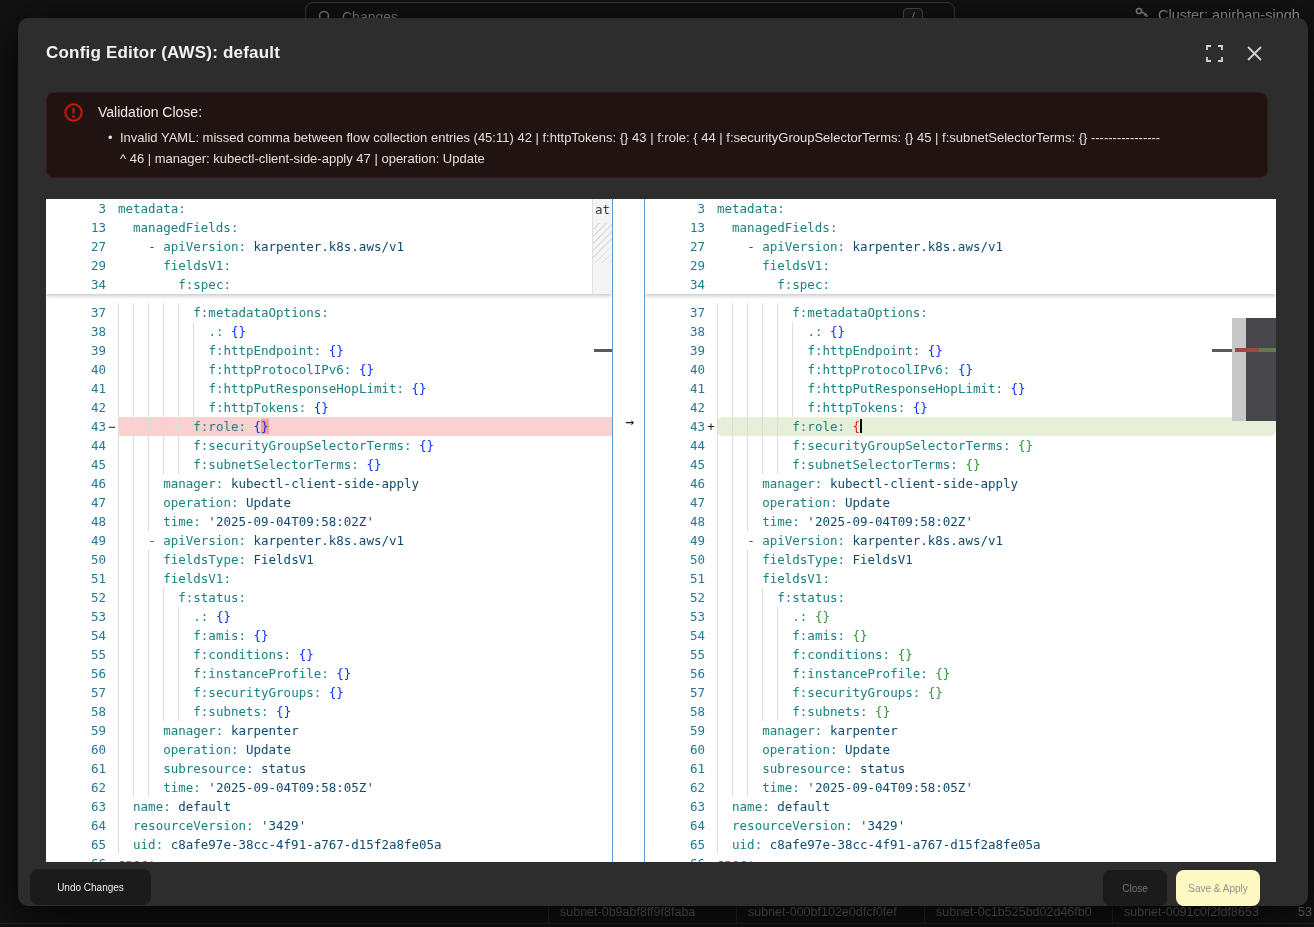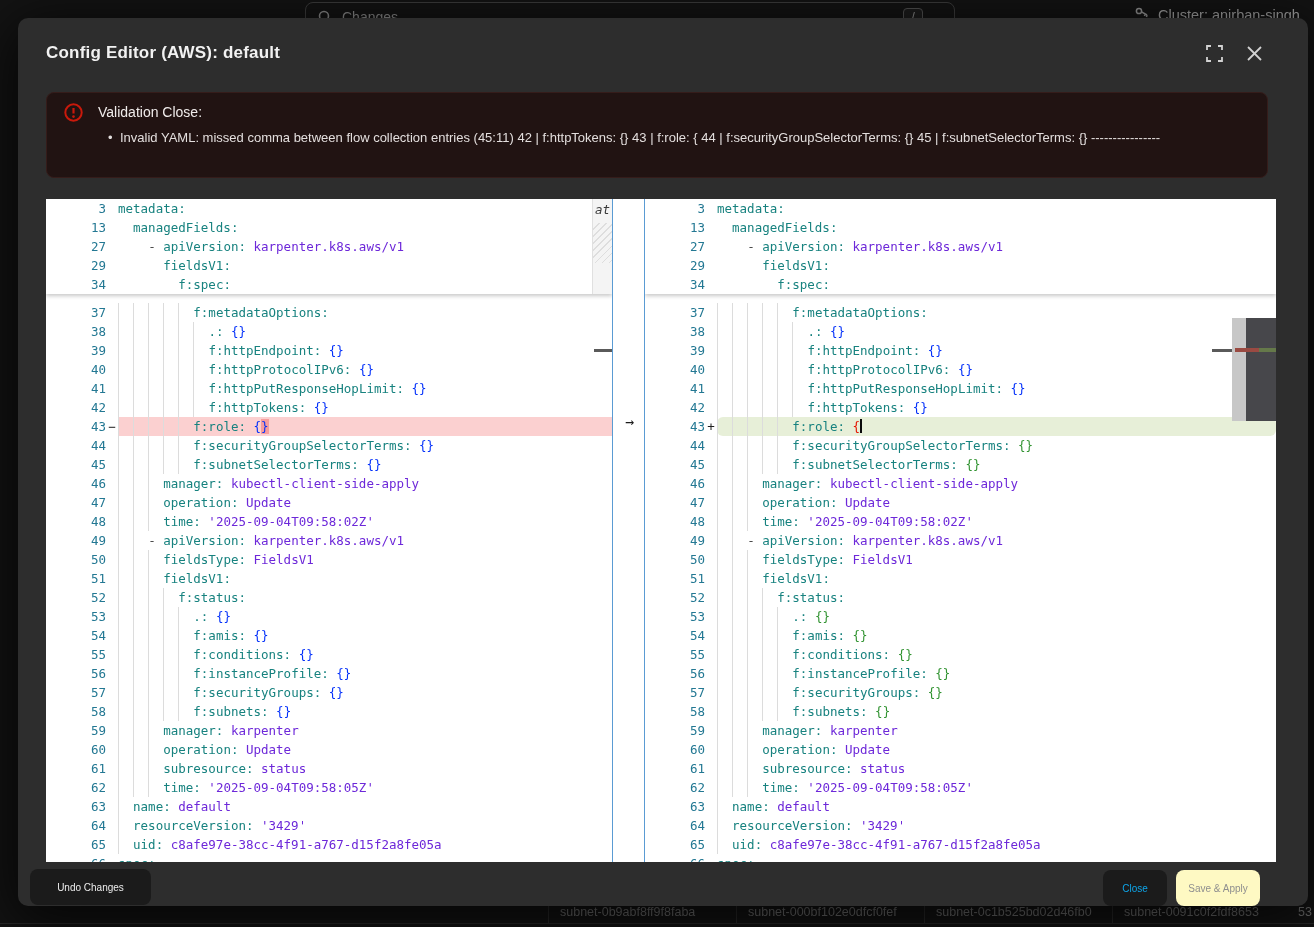--- a/index.html
+++ b/index.html
@@ -60,46 +60,46 @@
   }
   .revert-arrow{ position:absolute; left:7px; top:214px; width:19px; height:19px; font-size:15px; line-height:19px; text-align:center; color:#1b1b1b; cursor:pointer; font-family:"DejaVu Sans Mono",monospace; }
   .sticky{ position:absolute; left:0; top:0; right:0; z-index:3; background:#fff; box-shadow:0 2px 4px rgba(0,0,0,0.22); }
   .code-body{ position:absolute; left:0; top:104px; right:0; }
   .cl{ height:19px; line-height:19px; display:flex; white-space:pre; font-family:"DejaVu Sans Mono",monospace; font-size:12.5px; color:#1e1e1e; }
   .ln{ width:60px; flex:none; text-align:right; color:#237893; }
   .sg{ width:12px; flex:none; text-align:center; color:#1e1e1e; }
   .ct{ flex:1; }
   .ig{ display:inline-block; white-space:pre; box-shadow:inset 1px 0 0 #dcdcdc; }
   .ig.ng{ box-shadow:none; }
-  .k{ color:#17827f; } .v{ color:#6d28d9; } .b{ color:#0431fa; }
+  .k{ color:#17827f; } .v{ color:#0c4a6e; } .b{ color:#0431fa; }
   .g{ color:#319331; } .r{ color:#e51400; } .d{ color:#4b4b4b; } .w{ color:#1e1e1e; }
   .bx{ color:#0431fa; background:#f79d9d; }
   .cur{ display:inline-block; width:0; height:14px; border-left:2px solid #0a0a0a; vertical-align:-2px; }
   .cl.del .ct{ background:#fbd0d0; }
   .cl.ins .ct{ background:#e7efd8;border-radius:6px; }
   
   .lp-art{
     position:absolute; right:0; top:0; width:20px; height:95px; z-index:5;
     background:#f4f4f4; border-left:1px solid #e0e0e0;
     font-family:"DejaVu Sans Mono",monospace; font-size:12.5px; color:#3b3b3b;
   }
-  .lp-art .t{ display:block; padding-left:2px; height:24px; line-height:22px;font-style:italic; }
+  .lp-art .t{ display:block; padding-left:2px; height:24px; line-height:22px; }
   .lp-art .hatch{ height:40px; background:repeating-linear-gradient(135deg,#f4f4f4 0 4px,#d8d8d8 4px 5px); opacity:0.8; }
   .dash-left{ position:absolute; right:0; top:150px; width:18px; height:3px; background:#5a5a5a; z-index:5; }
   
   .ruler{ position:absolute; right:0; top:0; width:44px; height:100%; z-index:5; }
   .sl-light{ position:absolute; left:0; top:119px; width:14px; height:103px; background:#c7c7c7; cursor:pointer; }
   .sl-dark{ position:absolute; left:14px; top:119px; width:30px; height:103px; background:#47474b; cursor:pointer; }
   .mark-cursor{ position:absolute; left:-20px; top:150px; width:20px; height:3px; background:#5a5a5a; }
   .mark-red{ position:absolute; left:3px; top:149px; width:24px; height:4px; background:#9a4a42; }
   .mark-green{ position:absolute; left:27px; top:149px; width:17px; height:4px; background:#65794a; }
   
   .btn{ position:absolute; height:36px; border:none; border-radius:8px; font-family:"Liberation Sans",sans-serif; font-size:10px; display:flex; align-items:center; justify-content:center; cursor:pointer; }
   .btn.undo{ left:12px; top:851px; width:121px; background:#1b1b1b; color:#ececec; }
-  .btn.closeb{ left:1085px; top:852px; width:64px; background:#1b1b1b; color:#0ea5e9; }
+  .btn.closeb{ left:1085px; top:852px; width:64px; background:#1b1b1b; color:#737373; }
   .btn.saveb{ left:1158px; top:852px; width:84px; background:#fef9c3; color:#8f8f8f; cursor:default; }
 </style>
 </head>
 <body>
 
 <div class="topbar">
   <div class="search-box">
     <span class="mag">
       <svg width="14" height="14" viewBox="0 0 14 14">
           <circle cx="6" cy="6" r="4.5" fill="none" stroke="#8f8f8f" stroke-width="1.6"></circle>
@@ -158,20 +158,21 @@
     <span class="banner-icon">
       <svg width="19" height="19" viewBox="0 0 19 19">
           <circle cx="9.5" cy="9.5" r="8.2" fill="none" stroke="#c9190b" stroke-width="2"></circle>
           <line x1="9.5" y1="5" x2="9.5" y2="10.5" stroke="#c9190b" stroke-width="2.2"></line>
           <circle cx="9.5" cy="13.6" r="1.3" fill="#c9190b"></circle>
         </svg>
     </span>
     <div class="banner-head">Validation Close:</div>
     <div class="banner-body">
       <div class="b1">Invalid YAML: missed comma between flow collection entries (45:11) 42 | f:httpTokens: {} 43 | f:role: { 44 | f:securityGroupSelectorTerms: {} 45 | f:subnetSelectorTerms: {} ----------------</div>
+      <div class="b2">^ 46 | manager: kubectl-client-side-apply 47 | operation: Update</div>
     </div>
   </div>
 
   <div class="editor">
     <div class="pane pleft" id="pane-left">
       <div class="code-body">
           <div class="cl"><span class="ln">37</span><span class="sg"></span><span class="ct"><span class="ig">  </span><span class="ig">  </span><span class="ig">  </span><span class="ig">  </span><span class="ig">  </span><span class="k">f:metadataOptions:</span></span></div>
           <div class="cl"><span class="ln">38</span><span class="sg"></span><span class="ct"><span class="ig">  </span><span class="ig">  </span><span class="ig">  </span><span class="ig">  </span><span class="ig">  </span><span class="ig">  </span><span class="k">.:</span><span class="w"> </span><span class="b">{}</span></span></div>
           <div class="cl"><span class="ln">39</span><span class="sg"></span><span class="ct"><span class="ig">  </span><span class="ig">  </span><span class="ig">  </span><span class="ig">  </span><span class="ig">  </span><span class="ig">  </span><span class="k">f:httpEndpoint:</span><span class="w"> </span><span class="b">{}</span></span></div>
           <div class="cl"><span class="ln">40</span><span class="sg"></span><span class="ct"><span class="ig">  </span><span class="ig">  </span><span class="ig">  </span><span class="ig">  </span><span class="ig">  </span><span class="ig">  </span><span class="k">f:httpProtocolIPv6:</span><span class="w"> </span><span class="b">{}</span></span></div>

